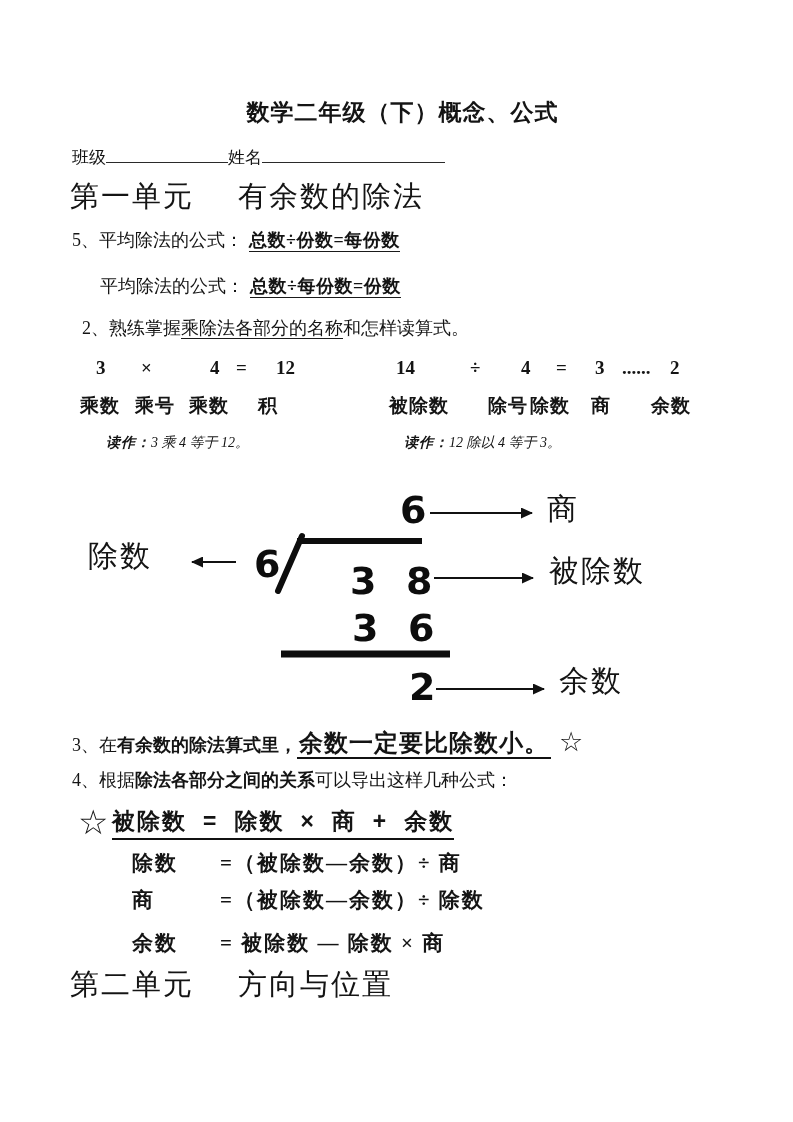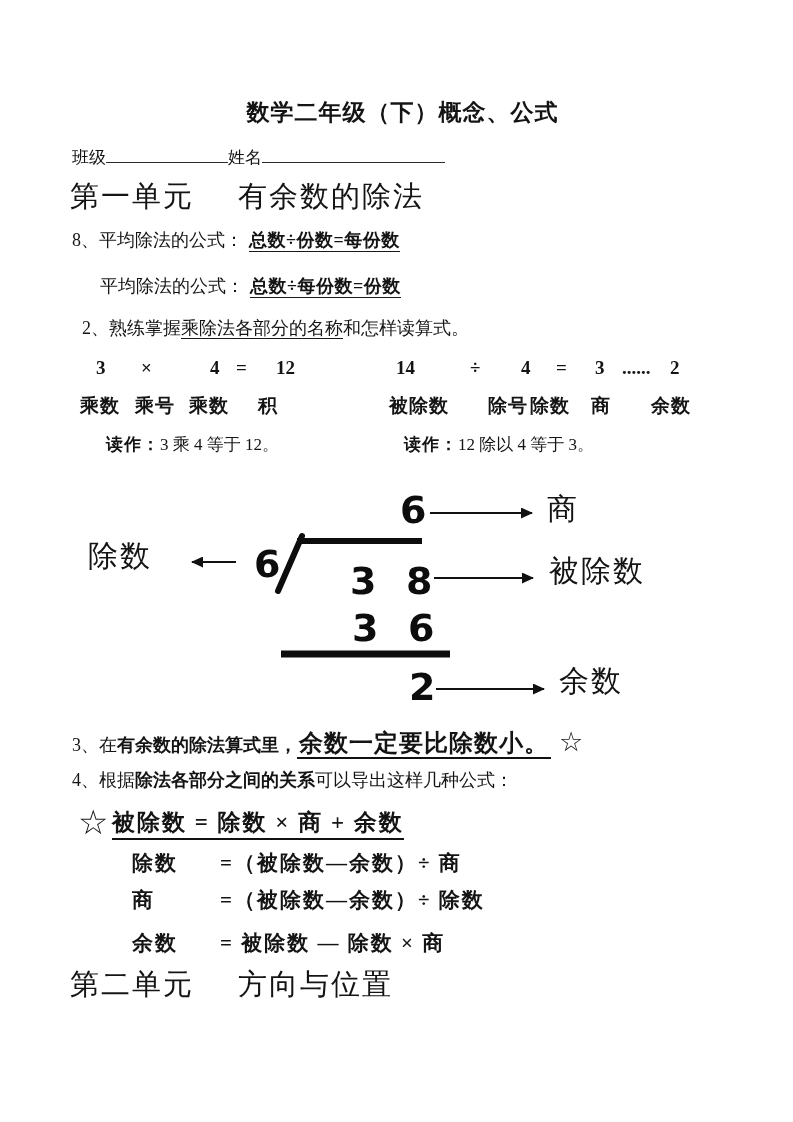--- a/index.html
+++ b/index.html
@@ -14,21 +14,21 @@
   .blank { display:inline-block; border-bottom:1.6px solid #2a2a2a; height:15px; vertical-align:baseline; }
   .blank-class { width:122px; }
   .blank-name { width:183px; }
   .unit-heading { font-size:29px; font-weight:normal; letter-spacing:2px; }
   .unit-heading .gap { margin-left:44px; }
   .bodytext { font-size:18px; }
   .fml { font-weight:bold; border-bottom:1.6px solid #1a1a1a; padding-bottom:1px; margin-left:6px; letter-spacing:0.5px; }
   .u { border-bottom:1.2px solid #1a1a1a; }
   .eqn { position:absolute; font-size:19px; font-weight:bold; line-height:1; }
   .lbl { position:absolute; font-size:19px; font-weight:bold; line-height:1; letter-spacing:1px; }
-  .read { font-size:17px; }
+  .read { font-size:14px;font-style:italic; }
   .read b { letter-spacing:1px; }
   
   .figure { top:485px; left:0; width:793px; height:230px; }
   .fig-svg { position:absolute; top:0; left:0; }
   .bigdigit { position:absolute; font-family:"DejaVu Sans","Liberation Sans",sans-serif;
               font-weight:bold; font-size:38px; line-height:1; color:#0d0d0d; }
   .figlabel { position:absolute; font-size:30px; line-height:1; font-weight:500; letter-spacing:2px; }
   
   .hl { font-size:24px; font-weight:bold; border-bottom:2px solid #111; padding:0 2px 1px 2px; letter-spacing:1px; }
   .star3 { font-size:27px; margin-left:8px; font-weight:normal; }
@@ -47,21 +47,21 @@
 
   <div class="abs classline">
     <span>班级</span><span class="blank blank-class"></span><span>姓名</span><span class="blank blank-name"></span>
   </div>
 
   <div class="abs unit-heading" style="top:180px; left:70px;">
     <span>第一单元</span><span class="gap">有余数的除法</span>
   </div>
 
   <div class="abs bodytext" style="top:230px; left:72px;">
-    <span>8、平均除法的公式：</span><span class="fml">总数÷份数=每份数</span>
+    <span>5、平均除法的公式：</span><span class="fml">总数÷份数=每份数</span>
   </div>
   <div class="abs bodytext" style="top:276px; left:100px;">
     <span>平均除法的公式：</span><span class="fml">总数÷每份数=份数</span>
   </div>
 
   <div class="abs bodytext" style="top:318px; left:82px;">
     <span>2、熟练掌握</span><span class="u">乘除法各部分的名称</span><span>和怎样读算式。</span>
   </div>
 
   <span class="eqn" style="top:358px; left:96px;">3</span>
@@ -126,21 +126,21 @@
 
   <div class="abs bodytext" style="top:727px; left:72px;">
     <span>3、在</span><b>有余数的除法算式里，</b><span class="hl">余数一定要比除数小。</span><span class="star3">☆</span>
   </div>
 
   <div class="abs bodytext" style="top:770px; left:72px;">
     <span>4、根据</span><b>除法各部分之间的关系</b><span>可以导出这样几种公式：</span>
   </div>
 
   <span class="abs fstar" style="top:806px; left:78px;">☆</span>
-  <div class="abs fmain" style="top:810px; left:112px;">被除数 =  除数 × 商 + 余数</div>
+  <div class="abs fmain" style="top:810px; left:112px;font-family:Liberation Mono, monospace;">被除数 =  除数 × 商 + 余数</div>
 
   <div class="abs frow" style="top:851px; left:132px;">
     <span class="lhs">除数</span><span>=（被除数—余数）÷ 商</span>
   </div>
   <div class="abs frow" style="top:888px; left:132px;">
     <span class="lhs">商</span><span>=（被除数—余数）÷ 除数</span>
   </div>
   <div class="abs frow" style="top:931px; left:132px;">
     <span class="lhs">余数</span><span>= 被除数 — 除数 × 商</span>
   </div>

